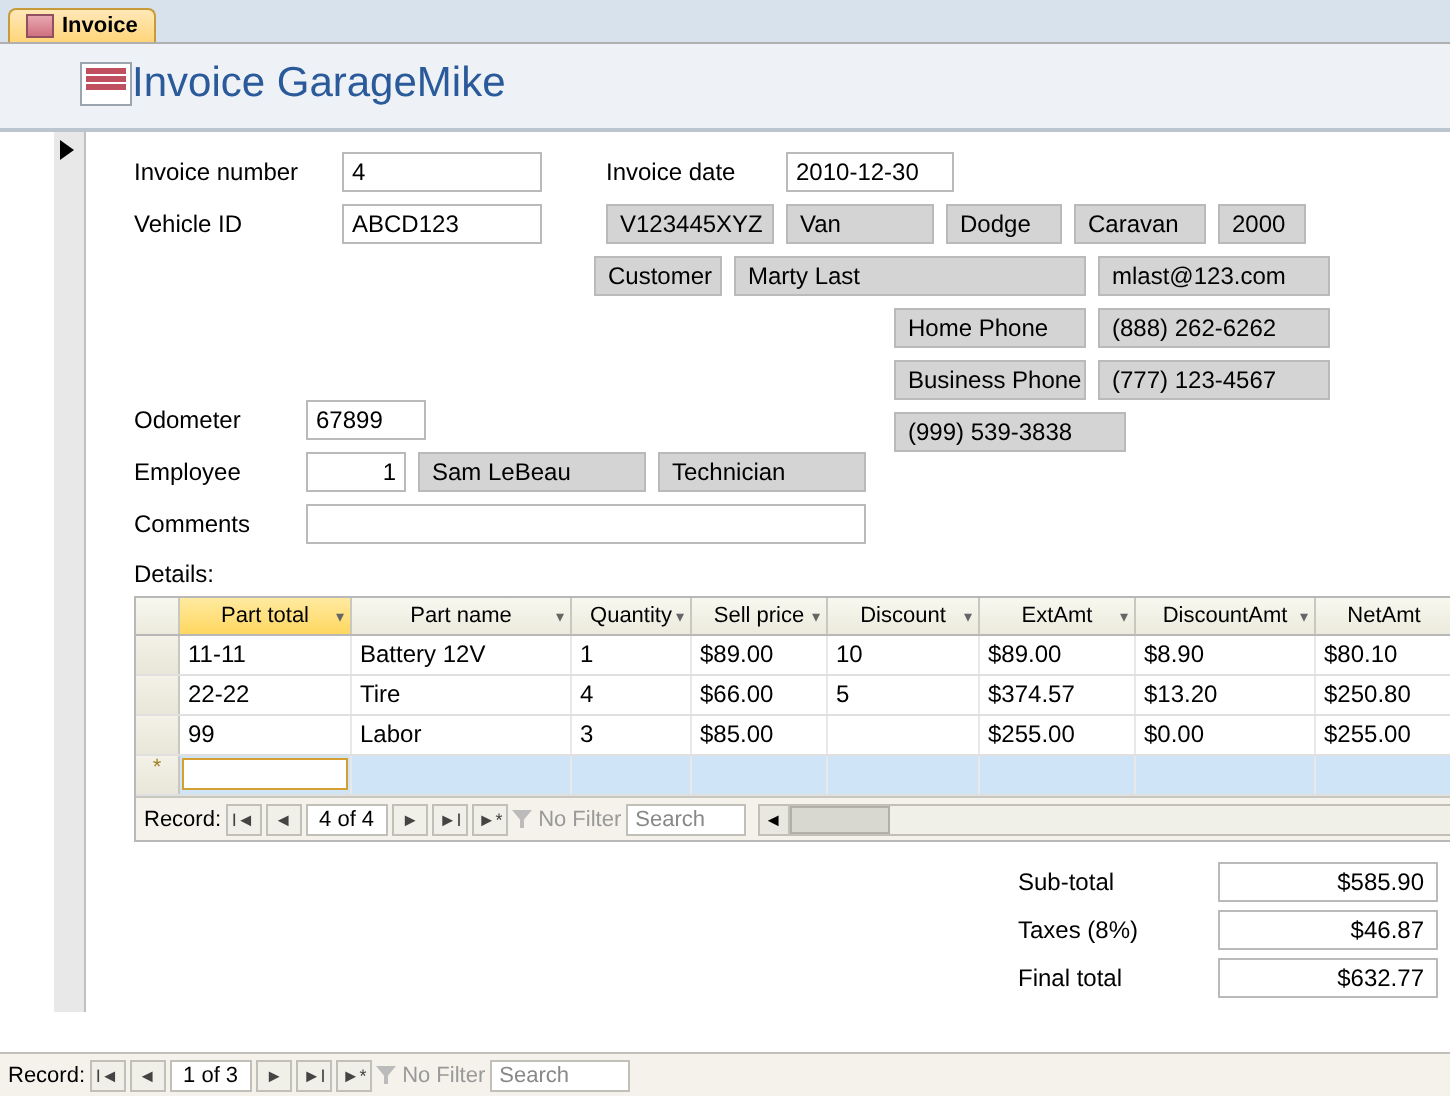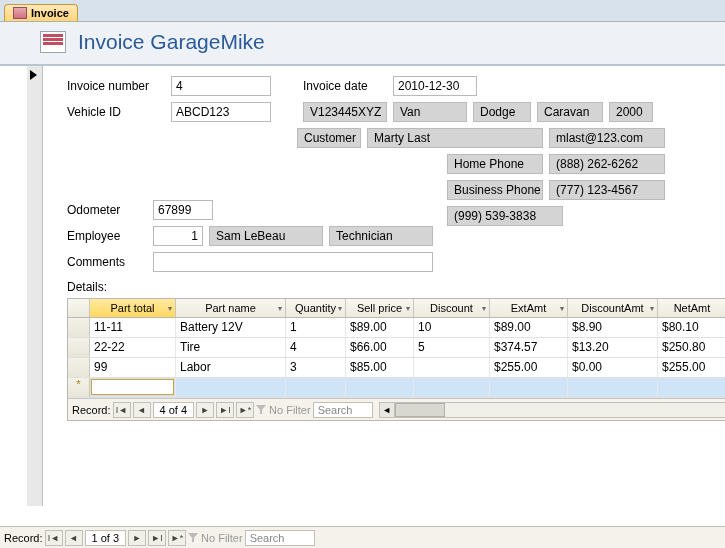--- a/index.html
+++ b/index.html
@@ -2,21 +2,21 @@
 <html><head>
 <meta charset="utf-8">
 <style>
 * { box-sizing: border-box; margin: 0; padding: 0; }
 body { font-family: "Segoe UI", Tahoma, sans-serif; font-size: 12px; background: #fff; width: 725px; height: 548px; overflow: hidden; position: relative; }
 
 .tab-bar { height: 22px; background: #d8e2ec; border-bottom: 1px solid #b0b0b0; display: flex; align-items: flex-end; padding-left: 4px; }
 .tab { background: linear-gradient(#ffe8b8,#ffd57a); border: 1px solid #c89b3a; border-bottom: none; border-radius: 4px 4px 0 0; padding: 2px 8px; font-size: 11px; font-weight: bold; display: flex; align-items: center; gap: 4px; }
 .tab .form-glyph { width: 14px; height: 12px; background: linear-gradient(#e8a8b0,#d07080); border: 1px solid #905060; display: inline-block; }
 
-.header-band { background: #eef2f6; border-bottom: 2px solid #bac5d0; padding: 8px 14px 10px 40px; display: flex; align-items: center; gap: 12px; }
+.header-band { background: #eef2f6; border-bottom: 2px solid #bac5d0; padding: 8px 14px 10px 40px; display: flex; align-items: center; }
 .header-icon { width: 26px; height: 22px; background: #fff; border: 1px solid #9aa5b0; display: flex; flex-direction: column; padding: 2px; gap: 1px; }
 .header-icon .row { height: 3px; background: #c05060; }
 .header-title { font-size: 21px; color: #2a5a9a; font-weight: 500; }
 
 .form-area { position: relative; padding: 10px 0 0 40px; height: 440px; margin-left: 27px; }
 .record-marker { position: absolute; left: 0; top: 0; width: 16px; height: 100%; background: #e8e8e8; border-right: 1px solid #c0c0c0; }
 .record-marker .tri { position: absolute; top: 4px; left: 3px; width: 0; height: 0; border-left: 7px solid #000; border-top: 5px solid transparent; border-bottom: 5px solid transparent; }
 
 .lbl-plain { display: inline-block; font-size: 12px; }
 .lbl-gray { display: inline-block; background: #d4d4d4; border: 1px solid #bababa; padding: 2px 6px; font-size: 12px; white-space: nowrap; }
@@ -220,20 +220,34 @@
       <div class="hscroll">
         <div class="arr">◄</div>
         <div class="track">
             <div class="thumb"></div>
           </div>
         <div class="arr">►</div>
       </div>
     </div>
   </div>
 
+  <div class="totals">
+    <div class="trow">
+      <span class="tlbl">Sub-total</span>
+      <span class="tval">$585.90</span>
+    </div>
+    <div class="trow">
+      <span class="tlbl">Taxes (8%)</span>
+      <span class="tval">$46.87</span>
+    </div>
+    <div class="trow">
+      <span class="tlbl">Final total</span>
+      <span class="tval">$632.77</span>
+    </div>
+  </div>
 </div>
 
 <div class="bottom-nav">
   <span>Record:</span>
   <span class="navbtn">I◄</span>
   <span class="navbtn">◄</span>
   <span class="recbox">1 of 3</span>
   <span class="navbtn">►</span>
   <span class="navbtn">►I</span>
   <span class="navbtn">►*</span>

